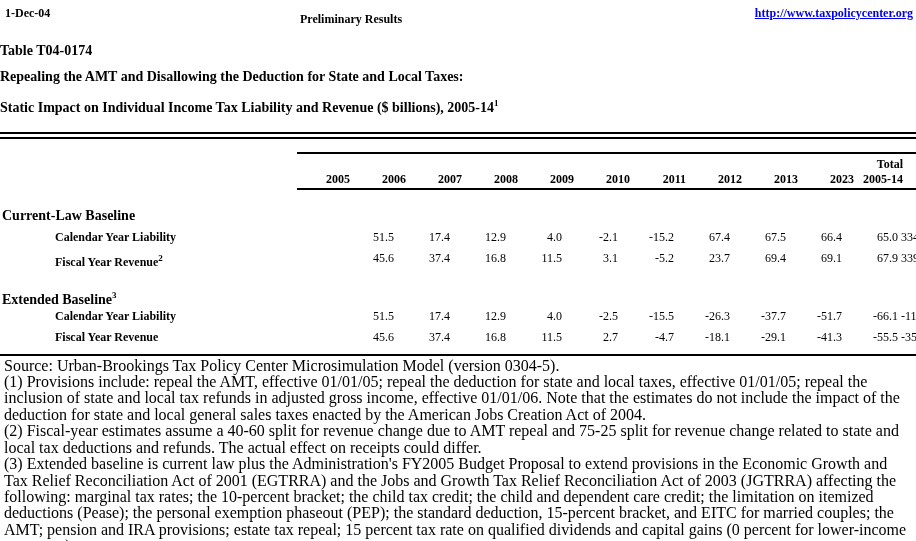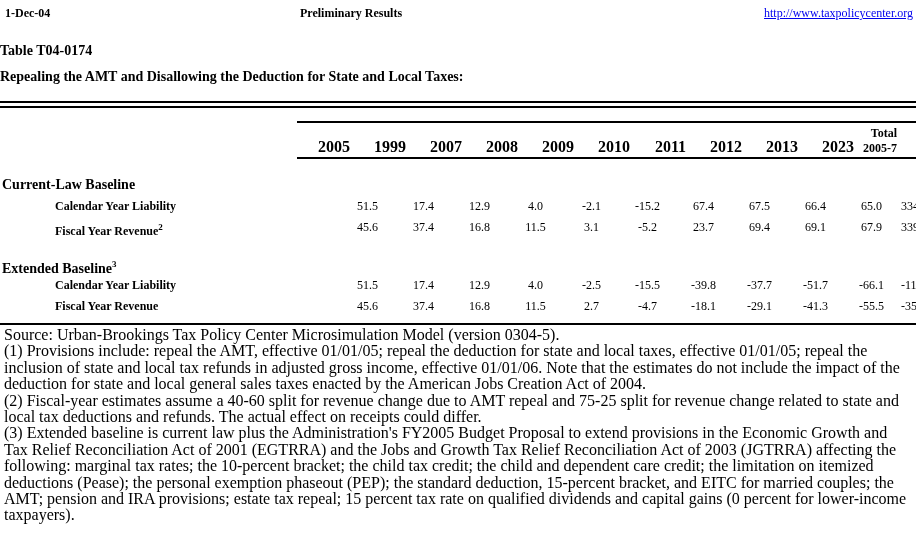--- a/index.html
+++ b/index.html
@@ -9,85 +9,86 @@
     height: 541px;
     background: #ffffff;
     color: #000000;
     font-family: "Liberation Serif", "DejaVu Serif", serif;
     overflow: hidden;
   }
 
   
   .top-header { position: relative; height: 26px; font-size: 12px; font-weight: bold; }
   .header-date { position: absolute; left: 5px; top: 6px; text-align: right; }
-  .header-center { position: absolute; left: 300px; top: 6px; }
+  .header-center { position: absolute; left: 300px; top: 12px; }
   .header-link {
     position: absolute; right: 3px; top: 6px;
-    font-weight: normal; color: #0000ee; text-decoration: underline; cursor: pointer;
+    font-weight: bold; color: #0000ee; text-decoration: underline; cursor: pointer;
   }
 
   
   .titles { margin-top: 12px; font-weight: bold; font-size: 14px; line-height: 26px; }
   .titles sup { font-size: 9px; }
 
   
   .double-rule { margin-top: 11px; height: 3px; border-top: 2px solid #000; border-bottom: 2px solid #000; }
   .bottom-rule { margin-top: 6px; border-top: 2px solid #000; }
 
   
   .year-header-wrap { margin-left: 297px; margin-top: 13px; border-top: 2px solid #000; border-bottom: 2px solid #000; }
   .year-header-grid { display: grid; grid-template-columns: repeat(10, 56px) 1fr; align-items: end; height: 33px; padding-bottom: 1px; }
-  .year-cell { text-align: right; font-weight: bold; font-size: 16px; padding-right: 3px; }
-  .total-cell { text-align: right; font-weight: bold; font-size: 12px; padding-right: 19px; line-height: 15px; }
+  .year-cell { text-align: right; font-weight: bold; font-size: 12px; padding-right: 3px; }
+  .total-cell { text-align: right; font-weight: bold; font-size: 12px; padding-right: 13px; line-height: 15px; }
 
   
   .section-heading { font-weight: bold; font-size: 14px; padding-left: 2px; margin-top: 15px; height: 22px; line-height: 22px; }
   .section-heading sup { font-size: 9px; }
   .data-row { display: grid; grid-template-columns: 297px repeat(10, 56px) 1fr; height: 21px; line-height: 21px; font-size: 12px; margin-left: 44px; }
   .row-label { font-weight: bold; padding-left: 11px; white-space: nowrap; }
   .row-label sup { font-size: 9px; }
-  .num-cell { text-align: center; padding-right: 3px; font-weight: normal; }
+  .num-cell { text-align: right; padding-right: 3px; font-weight: normal; }
 
   
   .footnotes { padding: 2px 3px 0 4px; font-size: 16px; line-height: 16.4px; }
   .footnotes p { margin: 0; }
 </style>
 </head>
 <body>
 
 <div class="page">
 
   <div class="top-header">
     <span class="header-date">1-Dec-04</span>
     <span class="header-center">Preliminary Results</span>
     <a class="header-link" href="#">http://www.taxpolicycenter.org</a>
   </div>
 
   <div class="titles">
     <div>Table T04-0174</div>
     <div>Repealing the AMT and Disallowing the Deduction for State and Local Taxes:</div>
+    <div><span>Static Impact on Individual Income Tax Liability and Revenue ($ billions), 2005-14</span><sup>1</sup></div>
   </div>
 
   <div class="double-rule"></div>
 
   <div class="year-header-wrap">
     <div class="year-header-grid" id="year-header">
         <div class="year-cell">2005</div>
-        <div class="year-cell">1999</div>
+        <div class="year-cell">2006</div>
         <div class="year-cell">2007</div>
         <div class="year-cell">2008</div>
         <div class="year-cell">2009</div>
         <div class="year-cell">2010</div>
         <div class="year-cell">2011</div>
         <div class="year-cell">2012</div>
         <div class="year-cell">2013</div>
         <div class="year-cell">2023</div>
         <div class="total-cell">
           <div>Total</div>
-          <div>2005-7</div>
+          <div>2005-14</div>
         </div>
       </div>
   </div>
 
   <div id="table-body">
       <div class="section-heading"><span>Current-Law Baseline</span></div>
       <div class="data-row">
         <div class="row-label"><span>Calendar Year Liability</span></div>
         <div class="num-cell">51.5</div>
         <div class="num-cell">17.4</div>
@@ -117,21 +118,21 @@
       </div>
       <div class="section-heading"><span>Extended Baseline</span><sup>3</sup></div>
       <div class="data-row">
         <div class="row-label"><span>Calendar Year Liability</span></div>
         <div class="num-cell">51.5</div>
         <div class="num-cell">17.4</div>
         <div class="num-cell">12.9</div>
         <div class="num-cell">4.0</div>
         <div class="num-cell">-2.5</div>
         <div class="num-cell">-15.5</div>
-        <div class="num-cell">-39.8</div>
+        <div class="num-cell">-26.3</div>
         <div class="num-cell">-37.7</div>
         <div class="num-cell">-51.7</div>
         <div class="num-cell">-66.1</div>
         <div class="num-cell">-113.9</div>
       </div>
       <div class="data-row">
         <div class="row-label"><span>Fiscal Year Revenue</span></div>
         <div class="num-cell">45.6</div>
         <div class="num-cell">37.4</div>
         <div class="num-cell">16.8</div>

